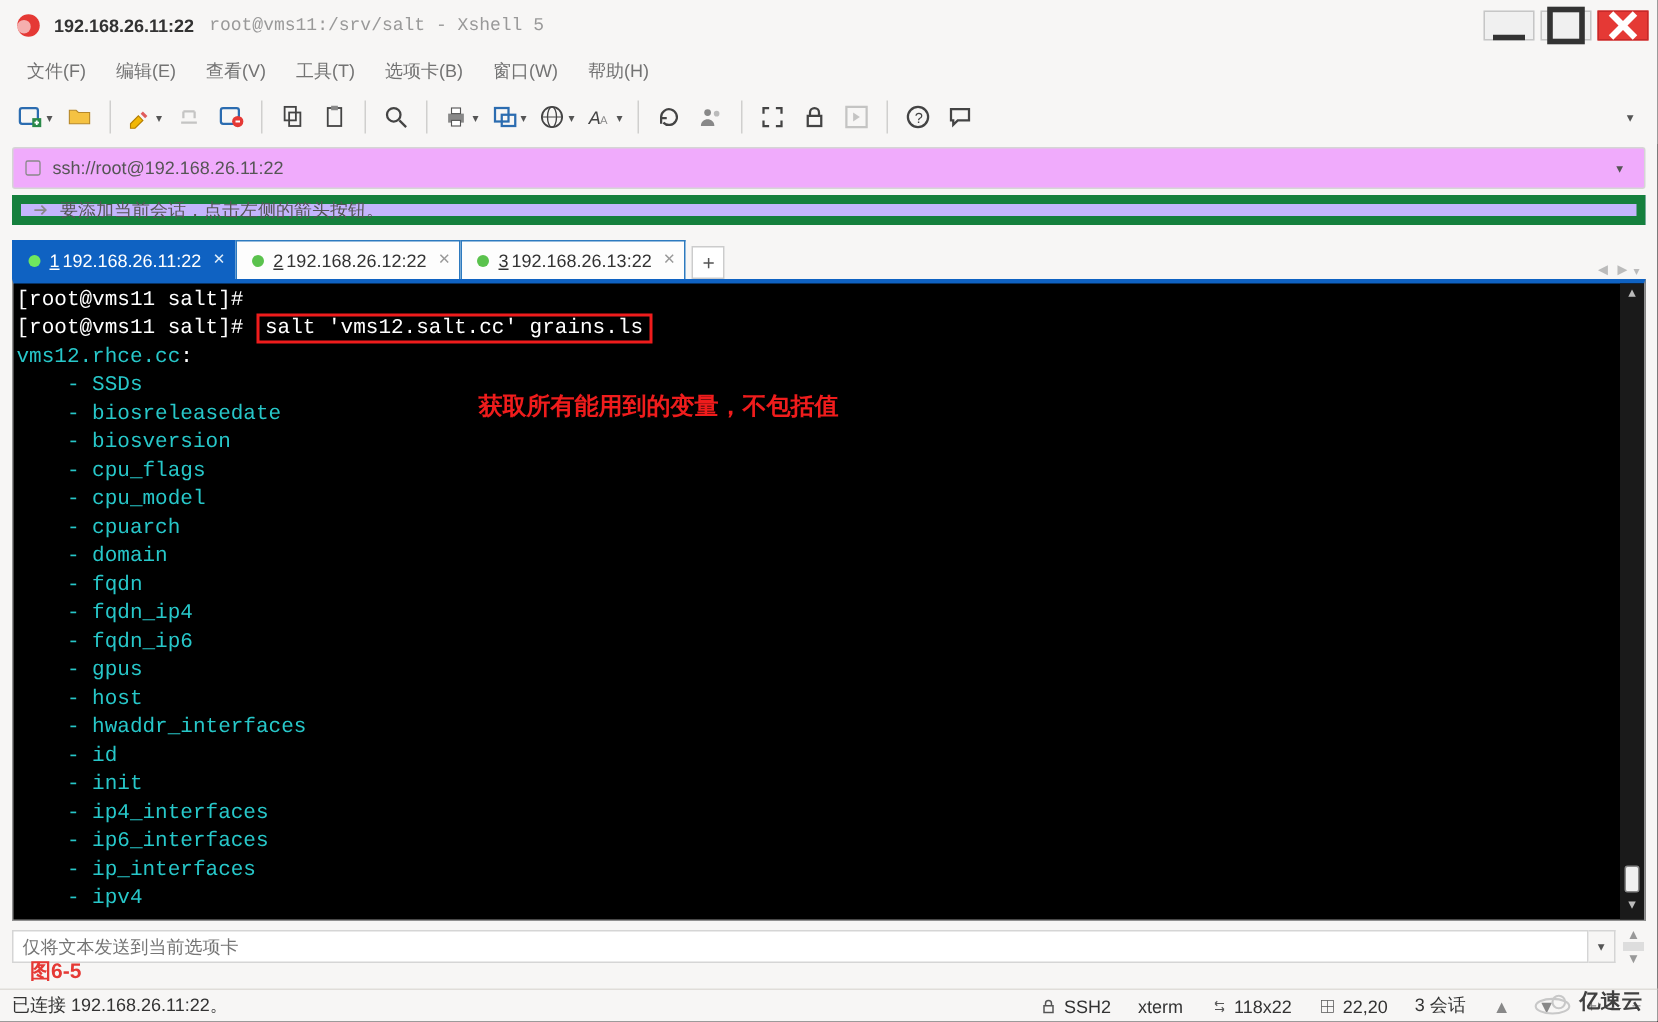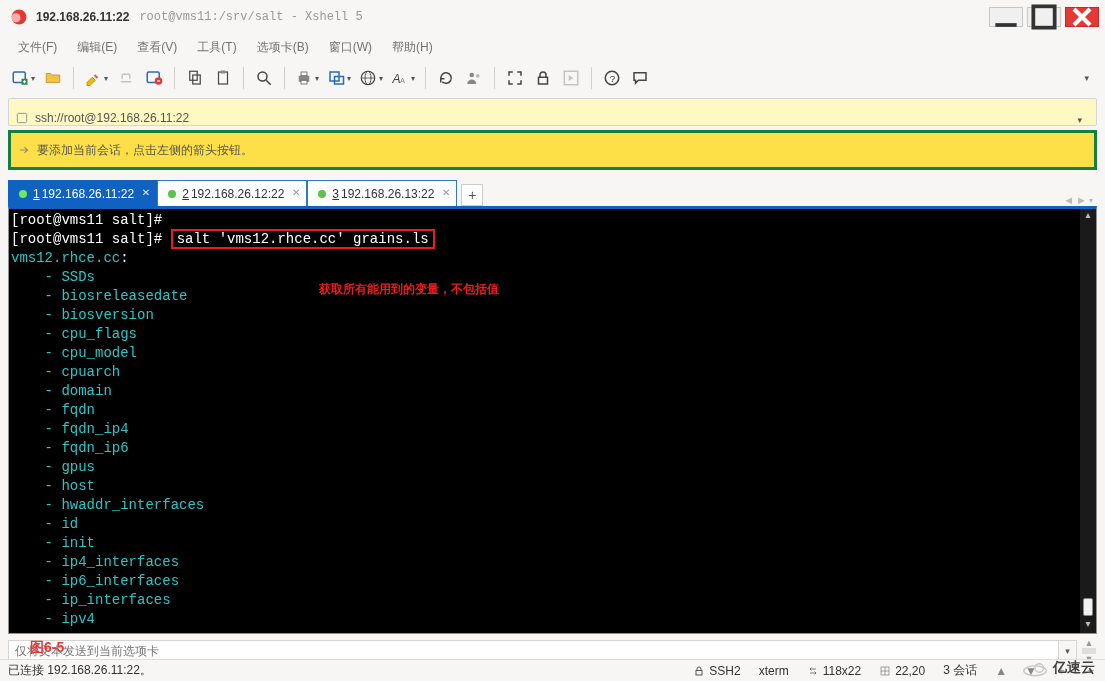--- a/index.html
+++ b/index.html
@@ -22,25 +22,25 @@
 
   
   .toolbar { height: 36px; display: flex; align-items: center; padding: 0 8px; background: #f7f6f5; gap: 2px;}
   .tb-btn { height: 26px; min-width: 26px; display: flex; align-items: center; justify-content: center; padding: 0 3px; border-radius:2px; position:relative;}
   .tb-btn svg { width: 18px; height: 18px; }
   .tb-sep { width: 1px; height: 22px; background: #d0cfce; margin: 0 5px;}
   .dd { font-size: 8px; color:#555; margin-left:2px;}
   .tb-end { margin-left:auto; font-size:9px; color:#555; padding-right:8px;}
 
   
-  .addrbar { height: 28px; display: flex; align-items: flex-end; margin: 2px 8px; background: #fef9c3; border: 1px solid #d5d5d5; border-radius: 2px; padding: 0 6px; gap: 6px;}
+  .addrbar { height: 28px; display: flex; align-items: center; margin: 2px 8px; background: #f0abfc; border: 1px solid #d5d5d5; border-radius: 2px; padding: 0 6px; gap: 6px;}
   .addrbar .url { color: #555; }
 
   
-  .tipbar { height: 40px; display: flex; align-items: center; margin: 4px 8px 0 8px; background: #fde047; border: 3px solid #15803d; padding: 0 6px; gap: 6px; color: #555;}
+  .tipbar { height: 20px; display: flex; align-items: center; margin: 4px 8px 0 8px; background: #c4b5fd; border: 6px solid #15803d; padding: 0 6px; gap: 6px; color: #555;}
   .tipbar .tip-icon { width:14px; height:14px;}
 
   
   .tabbar { height: 28px; display: flex; align-items: flex-end; margin: 8px 8px 0 8px; gap: 0px;}
   .tab { height: 26px; display: flex; align-items: center; padding: 0 22px 0 10px; border: 1px solid #2d7abf; border-bottom:none; background: #fdfdfd; color: #333; position: relative; font-size:12px;}
   .tab.active { background: #0f62c2; color: #fff; border-color:#0f62c2;}
   .tab .dot { width: 8px; height: 8px; border-radius: 50%; background: #5ac24d; margin-right: 6px;}
   .tab.active .dot { background: #6fe85e;}
   .tab .u { text-decoration: underline; margin-right:2px;}
   .tab .x { position:absolute; right:6px; top:6px; font-size:10px; color:#999;}
@@ -48,34 +48,34 @@
   .tab-add { width: 22px; height: 22px; border:1px solid #ccc; display:flex; align-items:center; justify-content:center; margin-left:4px; background:#fff; color:#555; font-size:14px;}
   .tab-nav { margin-left:auto; display:flex; align-items:center; gap:2px; color:#bbb; font-size:11px; padding-right:4px;}
   .tab-nav .dd2 {font-size:8px;}
 
   
   .terminal-wrap { margin: 0 8px; border: 1px solid #909090; border-top: 3px solid #0f62c2; background: #000; height: 428px; position: relative; }
   .terminal { font-family: Consolas, "Courier New", monospace; font-size: 14px; line-height: 19px; color: #fff; padding: 2px 2px; white-space: pre; }
   .t-white { color: #fff; }
   .t-cyan { color: #27c7c9; }
   .cmd-hl { border: 2px solid #ef1c1c; padding: 0px 4px 0px 4px;}
-  .anno { position: absolute; left: 310px; top: 72px; color: #ef1c1c; font-family: "Microsoft YaHei", sans-serif; font-size: 12px; font-weight: bold;}
+  .anno { position: absolute; left: 310px; top: 72px; color: #ef1c1c; font-family: "Microsoft YaHei", sans-serif; font-size: 16px; font-weight: bold;}
   .term-scroll { position:absolute; right:0; top:0; width:16px; height:100%; background:#1a1a1a; display:flex; flex-direction:column; align-items:center; justify-content:flex-end; padding-bottom:4px;}
   .term-scroll .arrow { color:#bbb; font-size:10px;}
   .term-scroll .track { flex:1;}
   .term-scroll .thumb { width:10px; height:18px; background:#f0f0f0; border:1px solid #888; border-radius:2px; margin-bottom:2px;}
 
   
   .sendbar { height: 26px; display:flex; align-items:center; margin: 4px 8px 0 8px; }
   .sendbar input { flex:1; height: 22px; border:1px solid #d5d5d5; background:#fff; color:#aaa; padding:0 6px; font-size:12px;}
   .sendbar .opts { width:18px; height:22px; border:1px solid #d5d5d5; border-left:none; display:flex; align-items:center; justify-content:center; font-size:9px; color:#555;}
   .sendbar .vscroll { width:16px; display:flex; flex-direction:column; align-items:center; margin-left:4px; color:#999; font-size:9px; gap:0;}
   .sendbar .vscroll .bar { height:6px; width:14px; background:#ddd;}
 
-  .fig-label { position:absolute; left: 30px; bottom: 24px; color:#e53935; font-weight:bold; font-size:14px; z-index:5;}
+  .fig-label { position:absolute; left: 20px; bottom: 24px; color:#e53935; font-weight:bold; font-size:14px; z-index:5;}
 
   
   .statusbar { position:absolute; left:0; right:0; bottom:0; height:22px; background:#f7f6f5; border-top:1px solid #e0ddd9; display:flex; align-items:center; padding:1px 8px; font-size:12px; color:#333;}
   .statusbar .sp { flex:1;}
   .statusbar .seg { margin-left: 18px; display:flex; align-items:center; gap:4px;}
   .statusbar svg { width:12px; height:12px;}
 
   .watermark { position:absolute; right:10px; bottom:4px; display:flex; align-items:center; gap:4px; color:#404040; font-size:14px; font-weight:bold;}
   .watermark .logo { width: 28px; height:18px;}
 </style>
@@ -289,21 +289,21 @@
   <div class="tab-add">+</div>
   <div class="tab-nav">
     <span>◄</span>
     <span>►</span>
     <span class="dd2">▾</span>
   </div>
 </div>
 
 <div class="terminal-wrap">
   <div class="terminal" id="term"><span class="t-white">[root@vms11 salt]# </span>
-<span class="t-white">[root@vms11 salt]# </span><span class="cmd-hl t-white">salt 'vms12.rhce.cc' grains.ls</span>
+<span class="t-white">[root@vms11 salt]# </span><span class="cmd-hl t-white">salt 'vms12.salt.cc' grains.ls</span>
 <span class="t-cyan">vms12.rhce.cc</span><span class="t-white">:</span>
 <span class="t-cyan">    - SSDs</span>
 <span class="t-cyan">    - biosreleasedate</span>
 <span class="t-cyan">    - biosversion</span>
 <span class="t-cyan">    - cpu_flags</span>
 <span class="t-cyan">    - cpu_model</span>
 <span class="t-cyan">    - cpuarch</span>
 <span class="t-cyan">    - domain</span>
 <span class="t-cyan">    - fqdn</span>
 <span class="t-cyan">    - fqdn_ip4</span>

